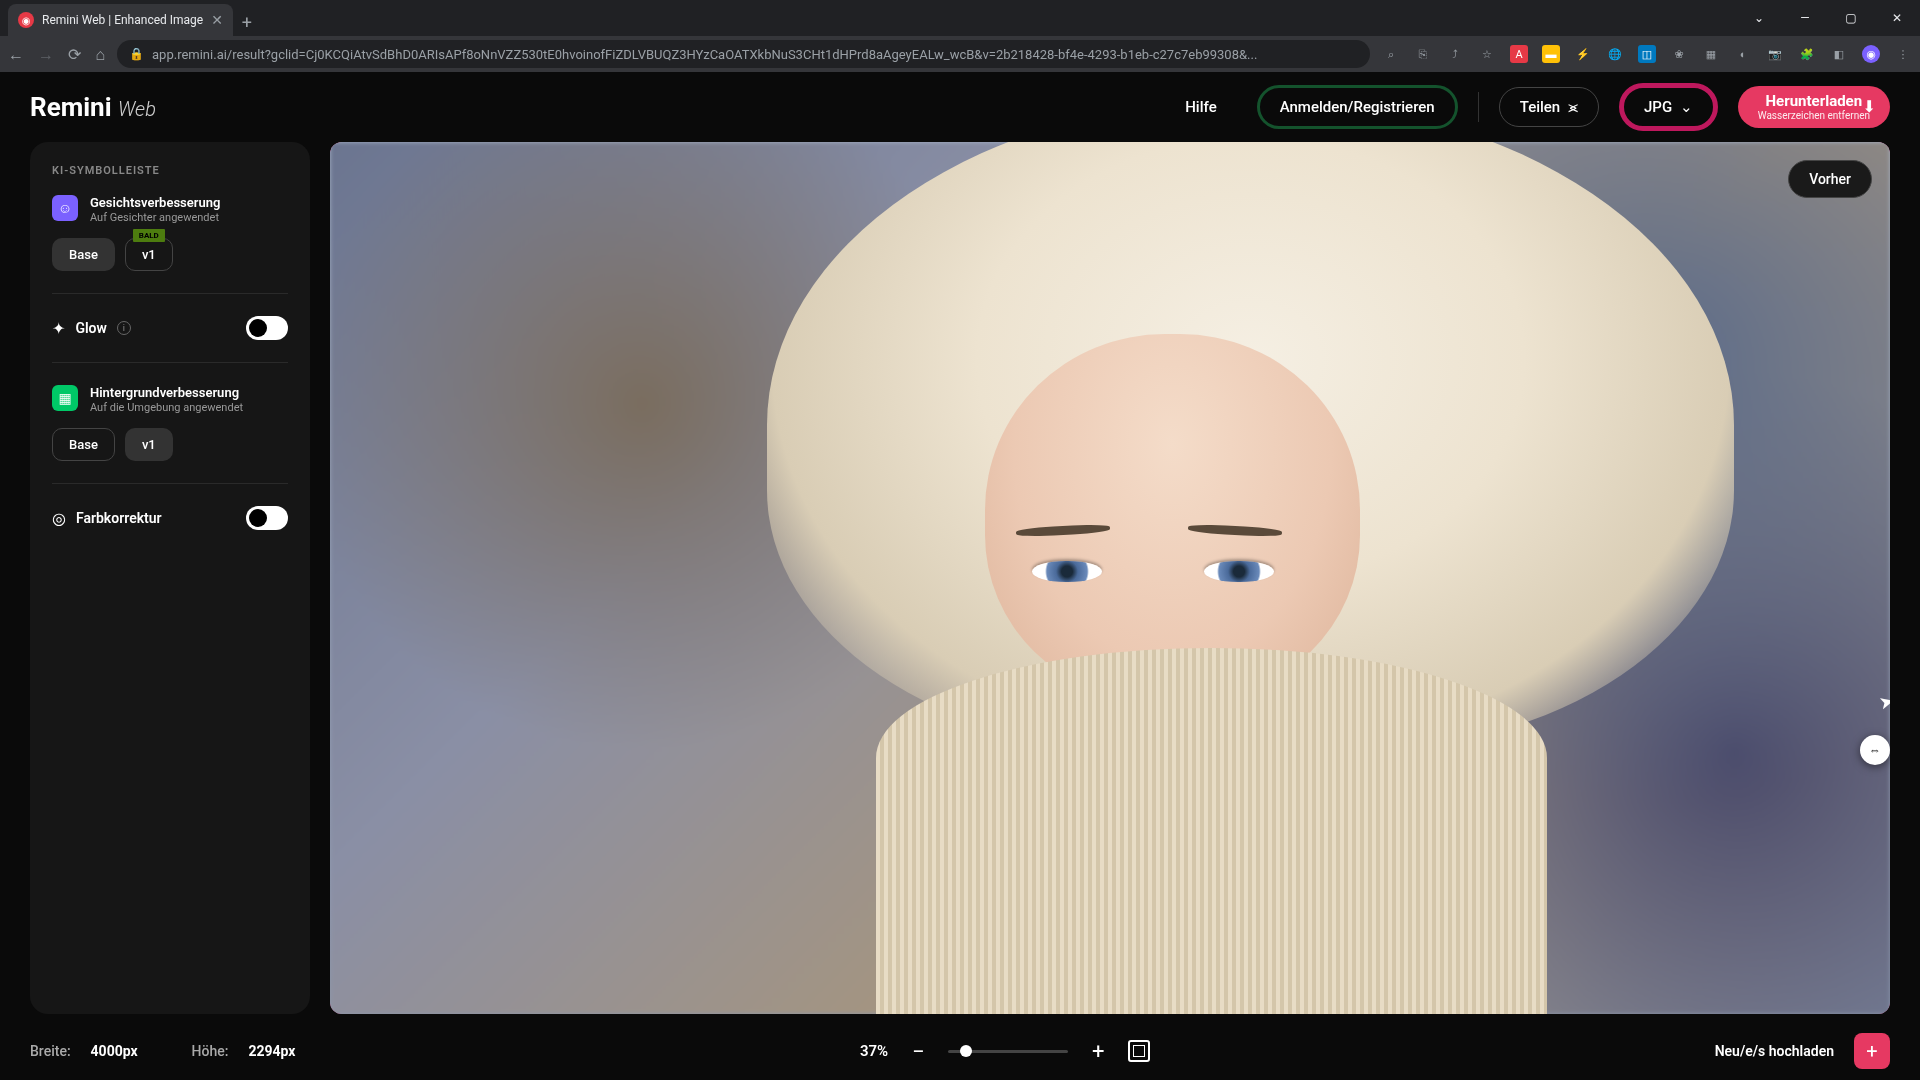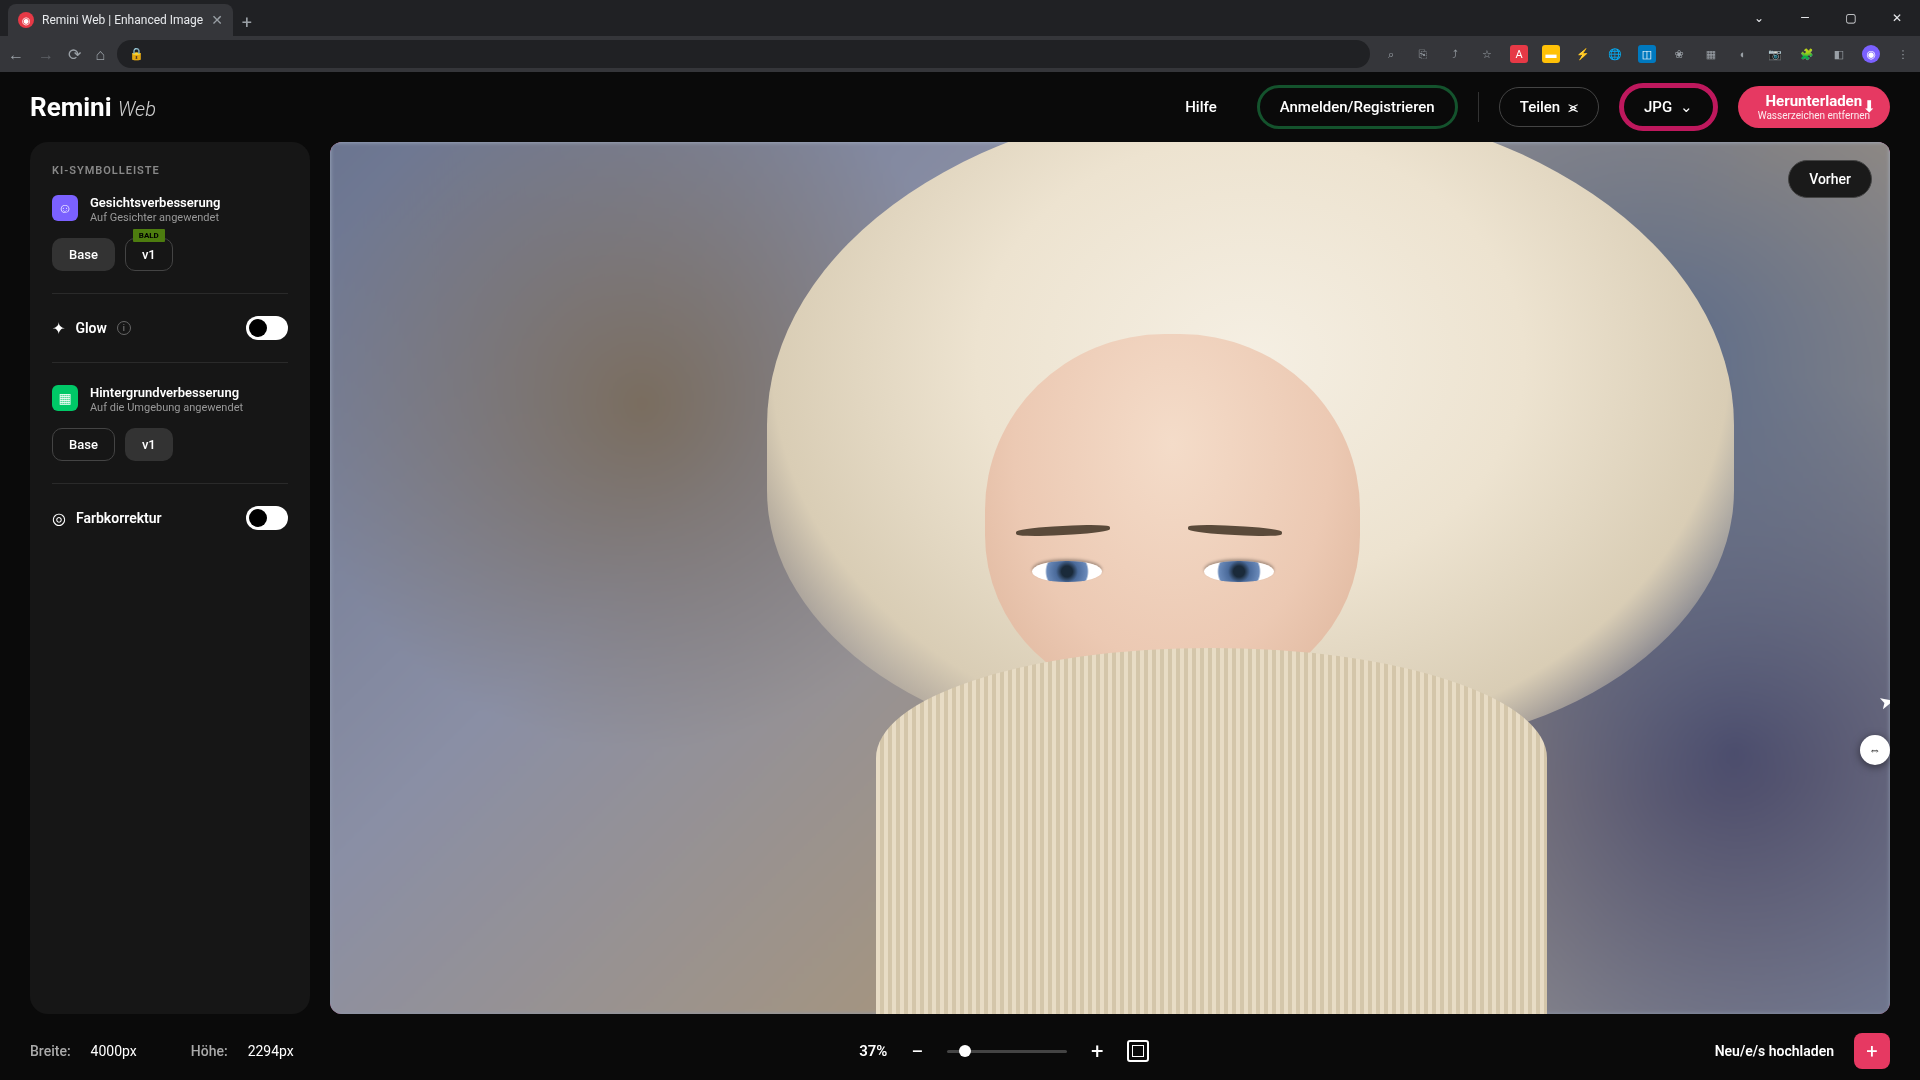--- a/index.html
+++ b/index.html
@@ -82,21 +82,21 @@
 .brow.l { left:44%; transform:rotate(-3deg); }
 .brow.r { left:55%; transform:rotate(3deg); }
 .sweater { position:absolute; left:35%; right:22%; bottom:0; top:58%; background: repeating-linear-gradient(90deg, #e8dcc5 0, #e8dcc5 4px, #d4c6aa 4px, #d4c6aa 8px), #e0d4bc; border-radius: 50% 50% 0 0 / 30% 30% 0 0; }
 .before-btn { position: absolute; top: 18px; right: 18px; background: #1a1a1a; border: 1px solid #444; padding: 10px 20px; border-radius: 22px; font-size: 14px; font-weight: 500; cursor: pointer; }
 .compare-handle { position: absolute; right: 0; top: 68%; width: 30px; height: 30px; background: #fff; border-radius: 50%; display:flex;align-items:center;justify-content:center;color:#000;font-size:12px;cursor:ew-resize; box-shadow: 0 2px 8px rgba(0,0,0,.5); }
 .cursor-ptr { position:absolute; right:-4px; top:63%; font-size:18px; color:#fff; transform: rotate(-15deg); }
 
 
 .bottom { height: 58px; display: flex; align-items: center; padding: 0 30px; gap: 20px; font-size: 14px; }
 .dim-label { color: #aaa; font-weight:500; }
-.dim-val { font-weight: 400; }
+.dim-val { font-weight: 700; }
 .bottom-spacer { flex: 1; }
 .zoom-group { display: flex; align-items: center; gap: 18px; }
 .zoom-pct { font-weight: 600; font-size: 15px; }
 .zoom-btn { font-size: 22px; cursor: pointer; color: #fff; width:24px;text-align:center; }
 .zoom-track { width: 120px; height: 3px; background: #444; border-radius: 2px; position: relative; }
 .zoom-thumb { position: absolute; width: 12px; height: 12px; background: #fff; border-radius: 50%; top: -5px; left: 10%; }
 .fit-btn { width: 22px; height: 22px; border: 2px solid #fff; border-radius: 3px; cursor: pointer; position:relative; }
 .fit-btn::after { content:''; position:absolute; inset:3px; border:1px solid #fff; }
 .upload-label { font-weight: 600; }
 .upload-btn { width: 36px; height: 36px; background: #e63962; border-radius: 8px; display:flex;align-items:center;justify-content:center;font-size:20px;cursor:pointer; }
@@ -121,20 +121,21 @@
   </div>
   <div class="addr-bar">
     <div class="nav-icons">
       <span>←</span>
       <span style="opacity:.4">→</span>
       <span>⟳</span>
       <span>⌂</span>
     </div>
     <div class="url-field">
       <span class="lock-i">🔒</span>
+      <span class="url-text">app.remini.ai/result?gclid=Cj0KCQiAtvSdBhD0ARIsAPf8oNnVZZ530tE0hvoinofFiZDLVBUQZ3HYzCaOATXkbNuS3CHt1dHPrd8aAgeyEALw_wcB&amp;v=2b218428-bf4e-4293-b1eb-c27c7eb99308&amp;...</span>
     </div>
     <div class="ext-icons">
       <span style="color:#9aa0a6">⌕</span>
       <span style="color:#9aa0a6">⎘</span>
       <span style="color:#9aa0a6">⤴</span>
       <span style="color:#9aa0a6">☆</span>
       <span style="background:#e63946;color:#fff">A</span>
       <span style="background:#ffc107">▬</span>
       <span style="color:#9aa0a6">⚡</span>
       <span style="color:#9aa0a6">🌐</span>

